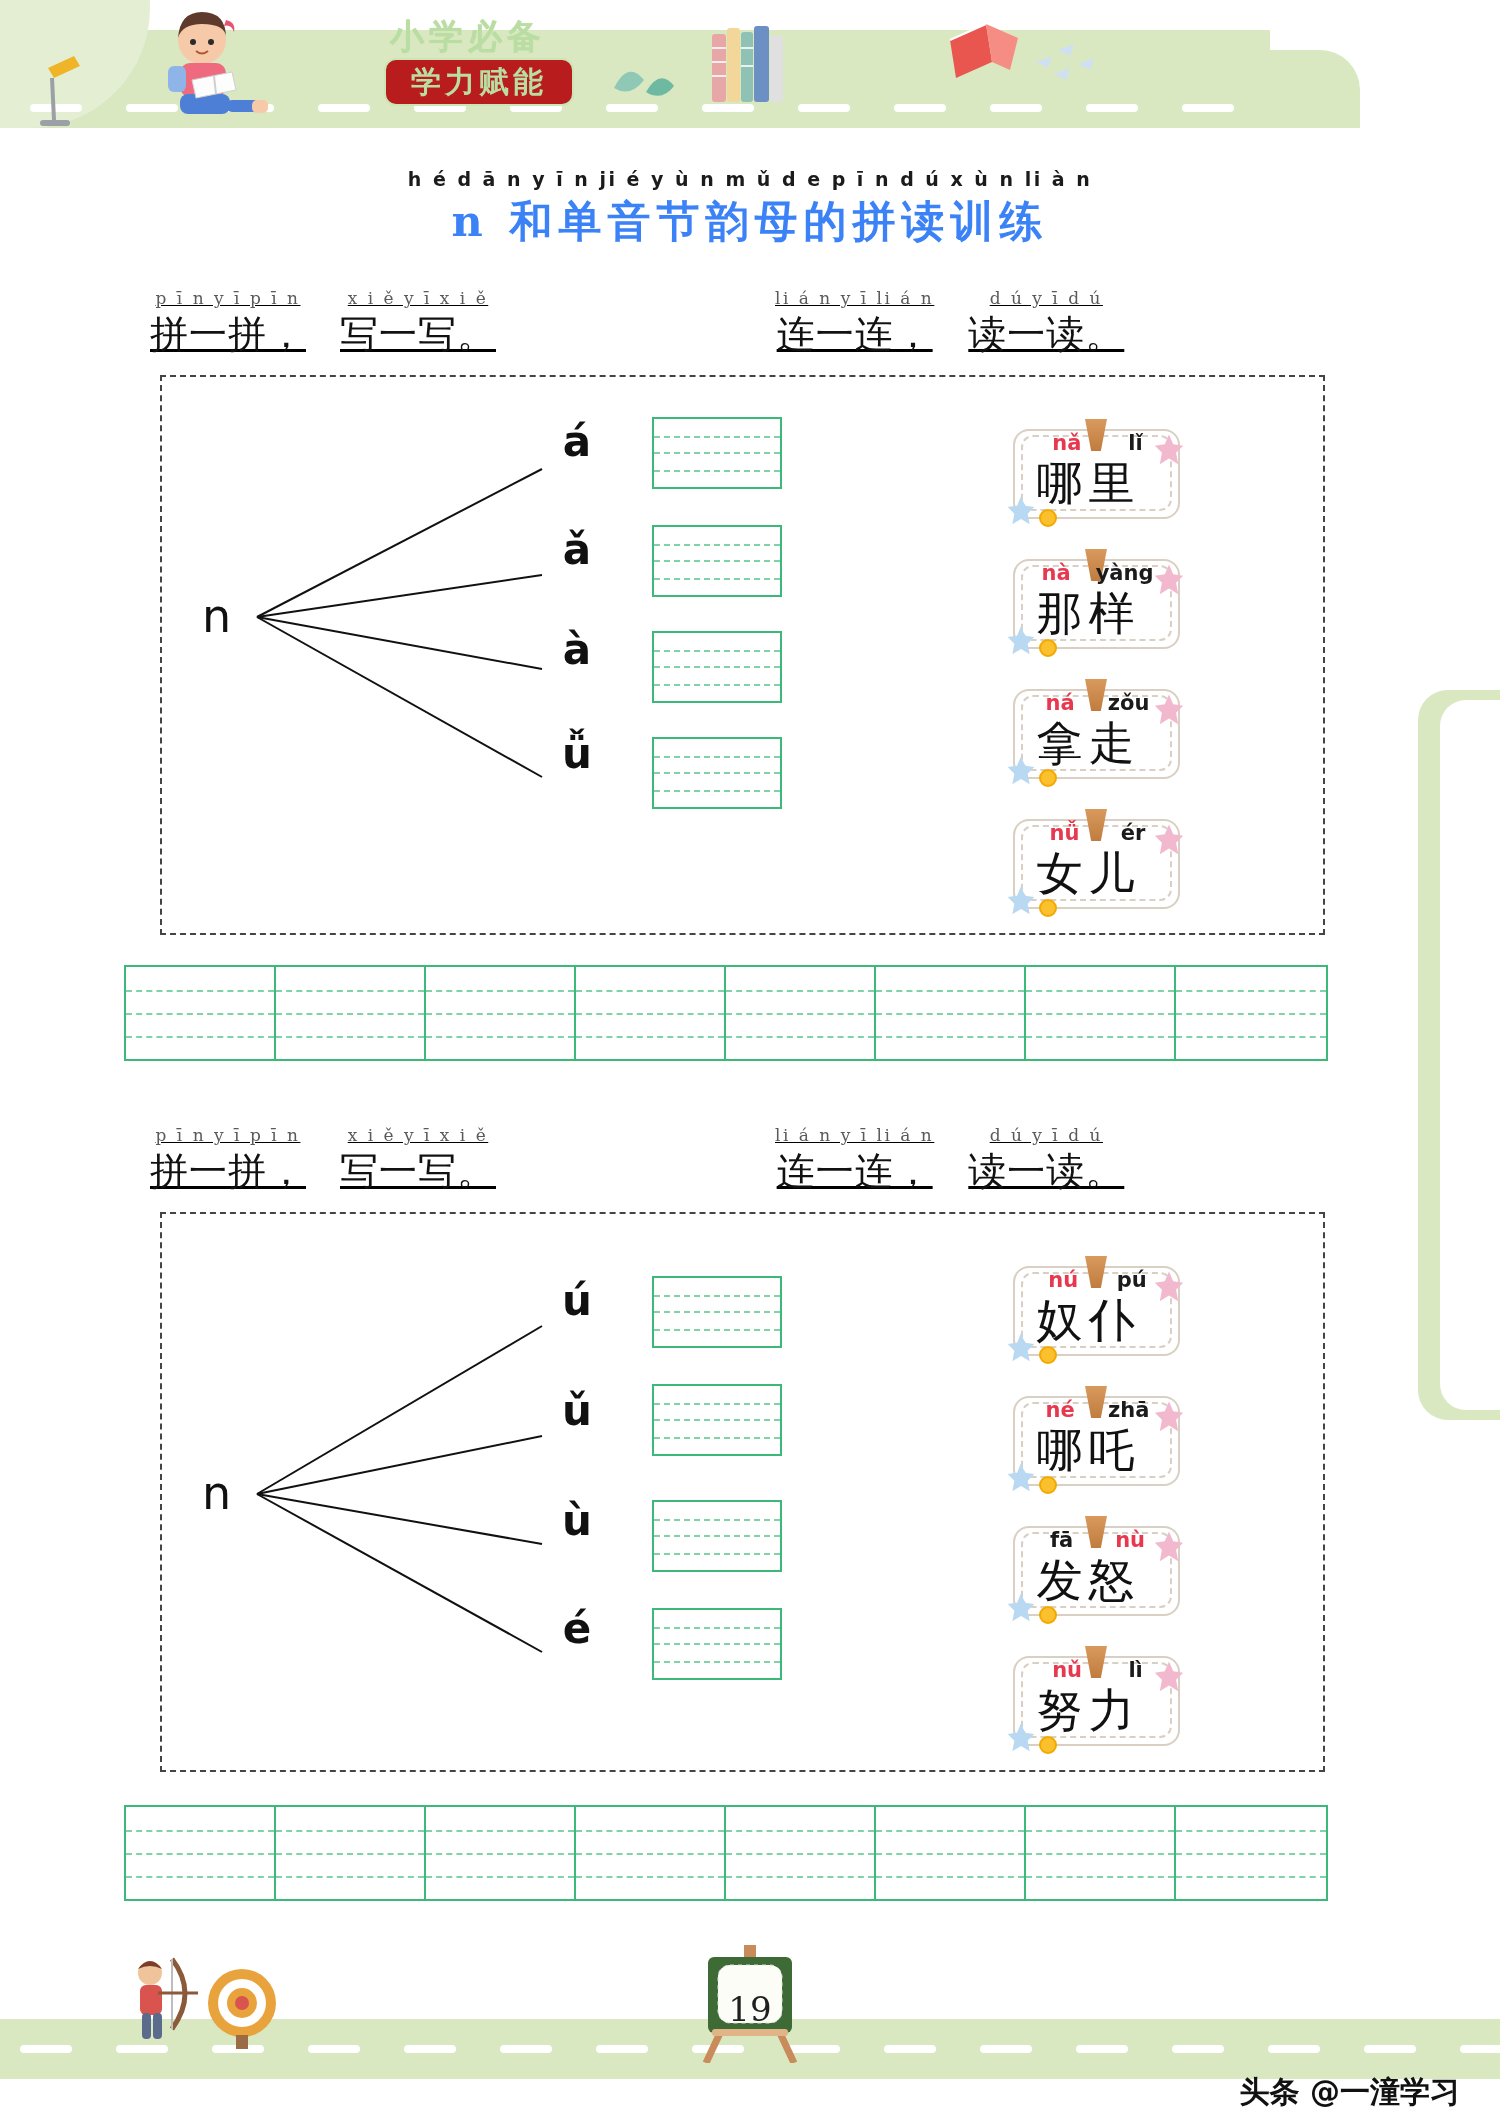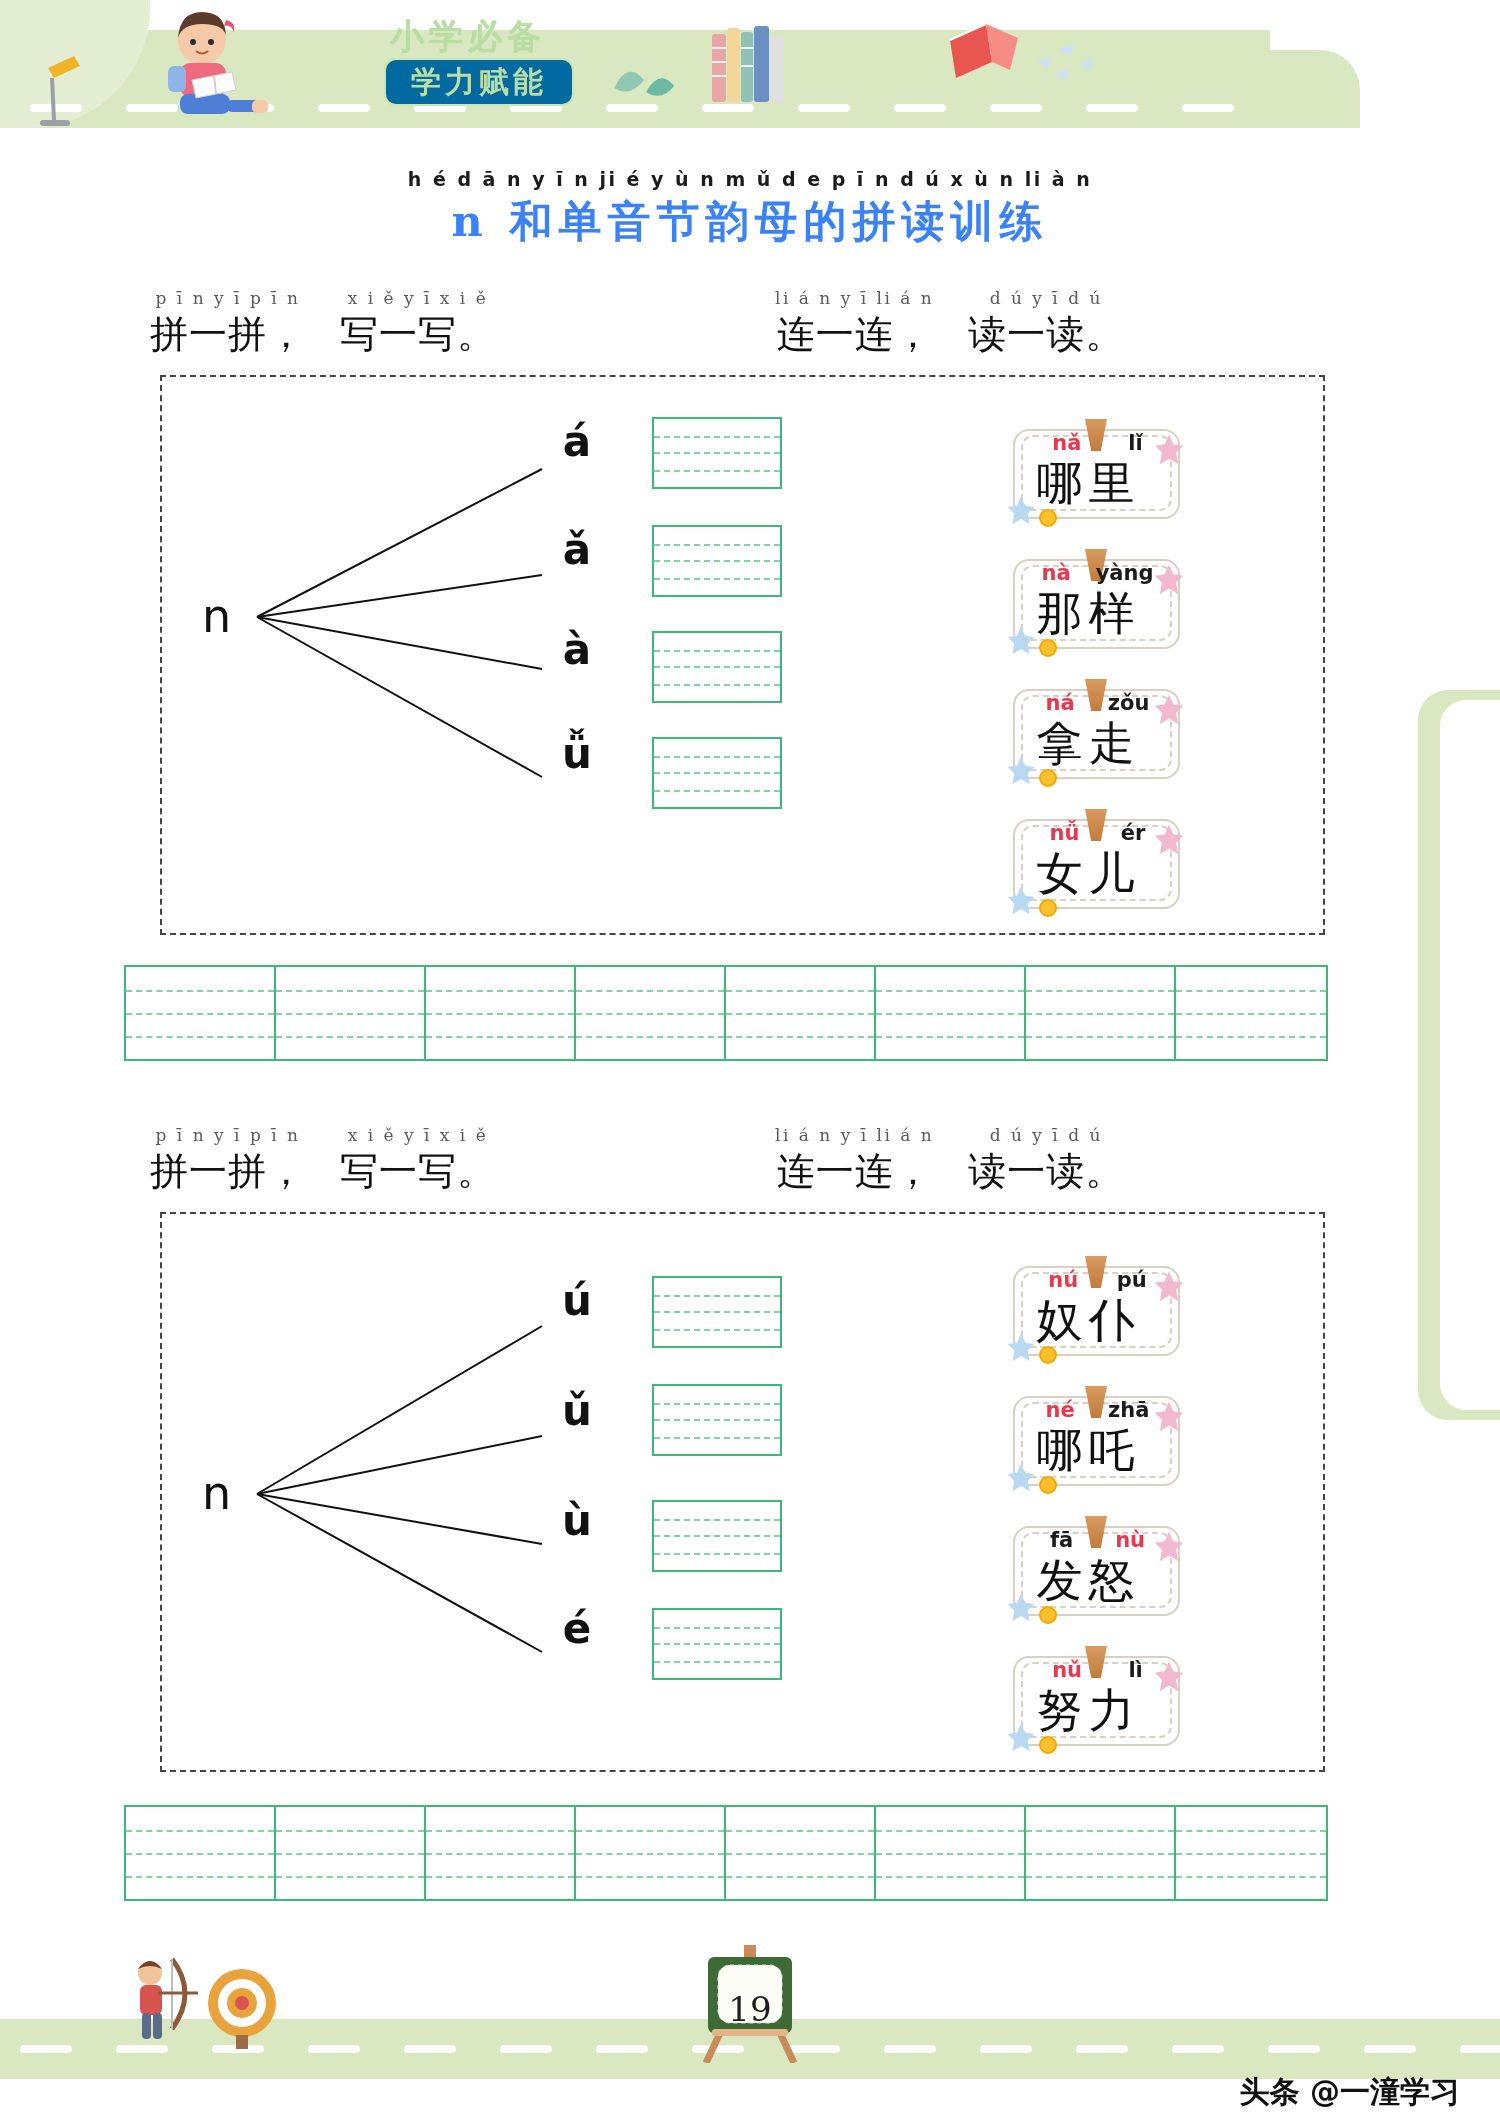--- a/index.html
+++ b/index.html
@@ -50,21 +50,21 @@
   .badge-top {
     position: absolute; left: 390px; top: 14px;
     font-size: 34px; letter-spacing: 5px; font-weight: bold;
     color: #b9dda2; text-shadow: 0 0 1px #b9dda2;
     font-family: "DejaVu Sans", sans-serif;
   }
   .badge-box {
     position: absolute; left: 384px; top: 58px;
     width: 190px; height: 48px;
     border: 2px solid #cbe5b6; border-radius: 12px;
-    background: #0369a1;
+    background: #b91c1c;
     display: flex; align-items: center; justify-content: center;
     font-size: 30px; letter-spacing: 4px; color: #b9dda2; font-weight: bold;
     font-family: "DejaVu Sans", sans-serif;
   }
 
   
   .girl { position: absolute; left: 140px; top: 8px; width: 130px; height: 120px; }
   .books { position: absolute; left: 700px; top: 18px; width: 120px; height: 90px; }
   .lamp  { position: absolute; left: 30px;  top: 50px; width: 70px;  height: 80px; }
   .redbook { position: absolute; left: 940px; top: 18px; width: 90px; height: 80px; }
@@ -76,21 +76,21 @@
     font-family: "DejaVu Sans", sans-serif;
   }
   .title-main {
     margin-top: 3px;
     font-size: 43px; letter-spacing: 6px; color: #3b82f6;
     font-weight: bold;
     font-family: "DejaVu Serif", "Liberation Serif", serif;
   }
 
   
-  .sec-head { position: absolute; display: flex; align-items: flex-end; }
+  .sec-head { position: absolute; display: flex; align-items: flex-end; text-decoration: underline; }
   .hd-group { margin-right: 34px; text-align: center; }
   .hd-pinyin {
     font-size: 17px; color: #5a5a5a; letter-spacing: 2.5px;
     font-family: "DejaVu Serif", serif;
     margin-bottom: 1px;
   }
   .hd-han {
     font-size: 38px; color: #111; letter-spacing: 1px;
     font-family: "DejaVu Serif", "Liberation Serif", serif;
   }

